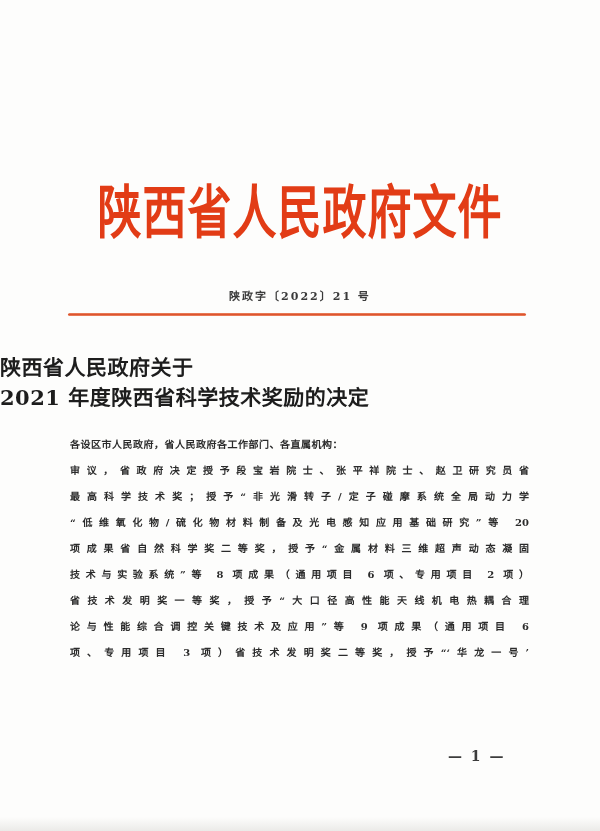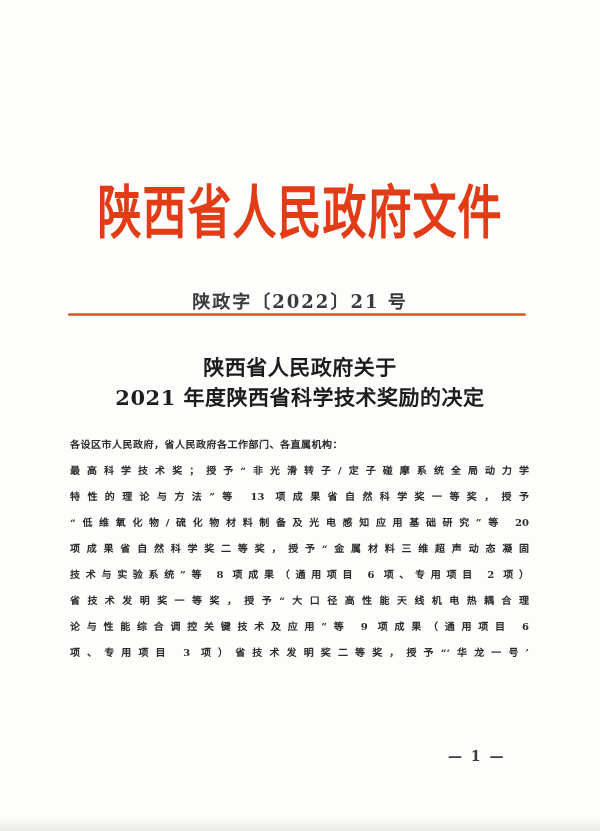--- a/index.html
+++ b/index.html
@@ -43,40 +43,39 @@
     transform: scaleY(1.32);
     transform-origin: center;
     white-space: nowrap;
   }
   .docnum {
     position: absolute;
     top: 287px;
     left: 0;
     width: 100%;
     text-align: center;
-    font-size: 18px;
+    font-size: 11px;
     font-weight: bold;
     letter-spacing: 2px;
     color: #3a3a3a;
   }
   .rule {
     position: absolute;
     top: 313px;
     left: 68px;
     width: 458px;
     height: 3px;
     border-radius: 2px;
     background: linear-gradient(to bottom, #ec8a64, var(--rule-red) 50%, #ec8a64);
   }
   .title {
     position: absolute;
     top: 353px;
     left: 0;
     width: 100%;
-    text-align: center;
     font-size: 21px;
     font-weight: bold;
     color: #1d1d1d;
     line-height: 30px;
     letter-spacing: 0.5px;
   }
   .bodytext {
     position: absolute;
     top: 432px;
     left: 70px;
@@ -121,22 +120,22 @@
 
   <div class="rule"></div>
 
   <div class="title">
     <div>陕西省人民政府关于</div>
     <div>2021 年度陕西省科学技术奖励的决定</div>
   </div>
 
   <div class="bodytext">
     <div class="salutation">各设区市人民政府，省人民政府各工作部门、各直属机构：</div>
+    <div class="line">审议，省政府决定授予段宝岩院士、张平祥院士、赵卫研究员省</div>
     <div class="line">最高科学技术奖；授予“非光滑转子/定子碰摩系统全局动力学</div>
-    <div class="line">特性的理论与方法”等 13 项成果省自然科学奖一等奖，授予</div>
     <div class="line">“低维氧化物/硫化物材料制备及光电感知应用基础研究”等 20</div>
     <div class="line">项成果省自然科学奖二等奖，授予“金属材料三维超声动态凝固</div>
     <div class="line">技术与实验系统”等 8 项成果（通用项目 6 项、专用项目 2 项）</div>
     <div class="line">省技术发明奖一等奖，授予“大口径高性能天线机电热耦合理</div>
     <div class="line">论与性能综合调控关键技术及应用”等 9 项成果（通用项目 6</div>
     <div class="line">项、专用项目 3 项）省技术发明奖二等奖，授予“‘华龙一号’</div>
   </div>
 
   <div class="pagenum">— 1 —</div>
 

